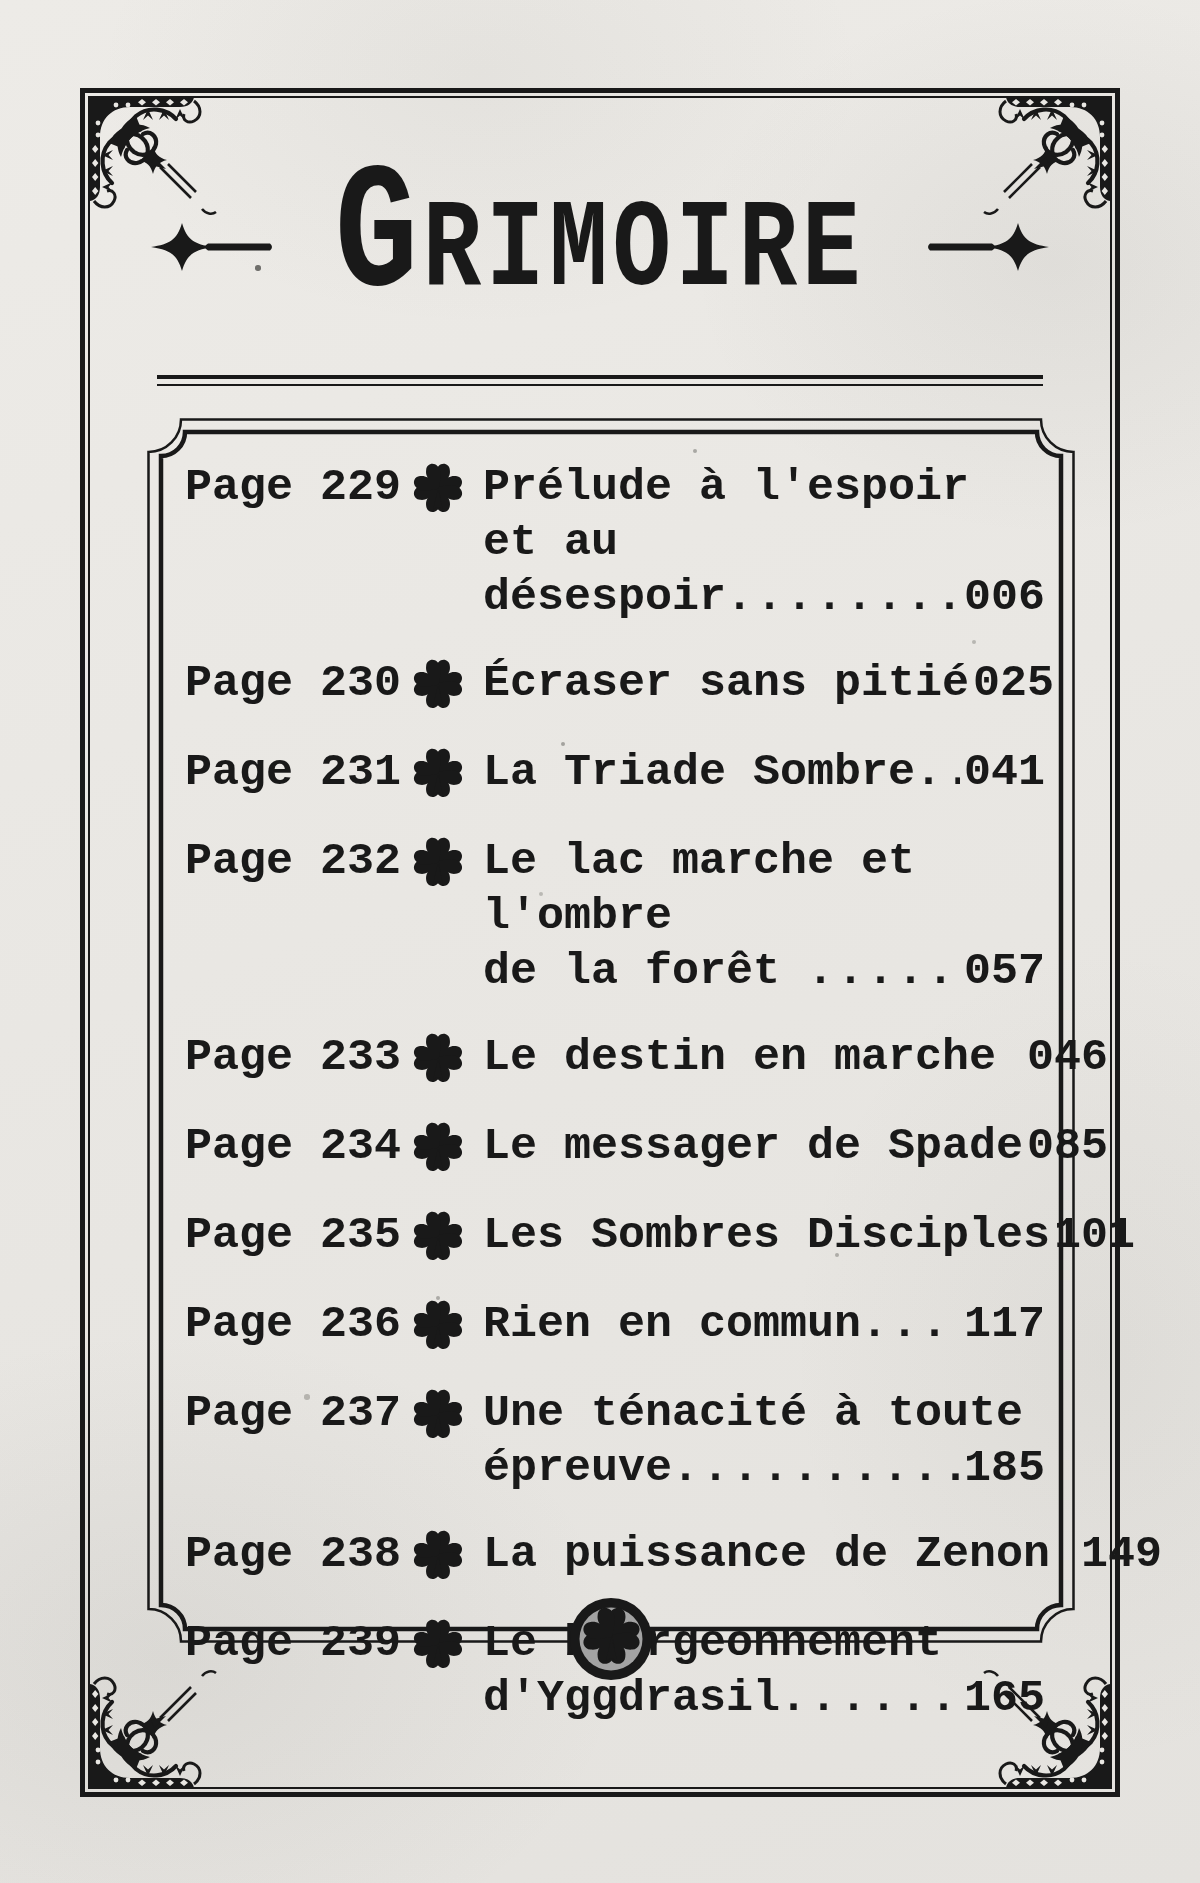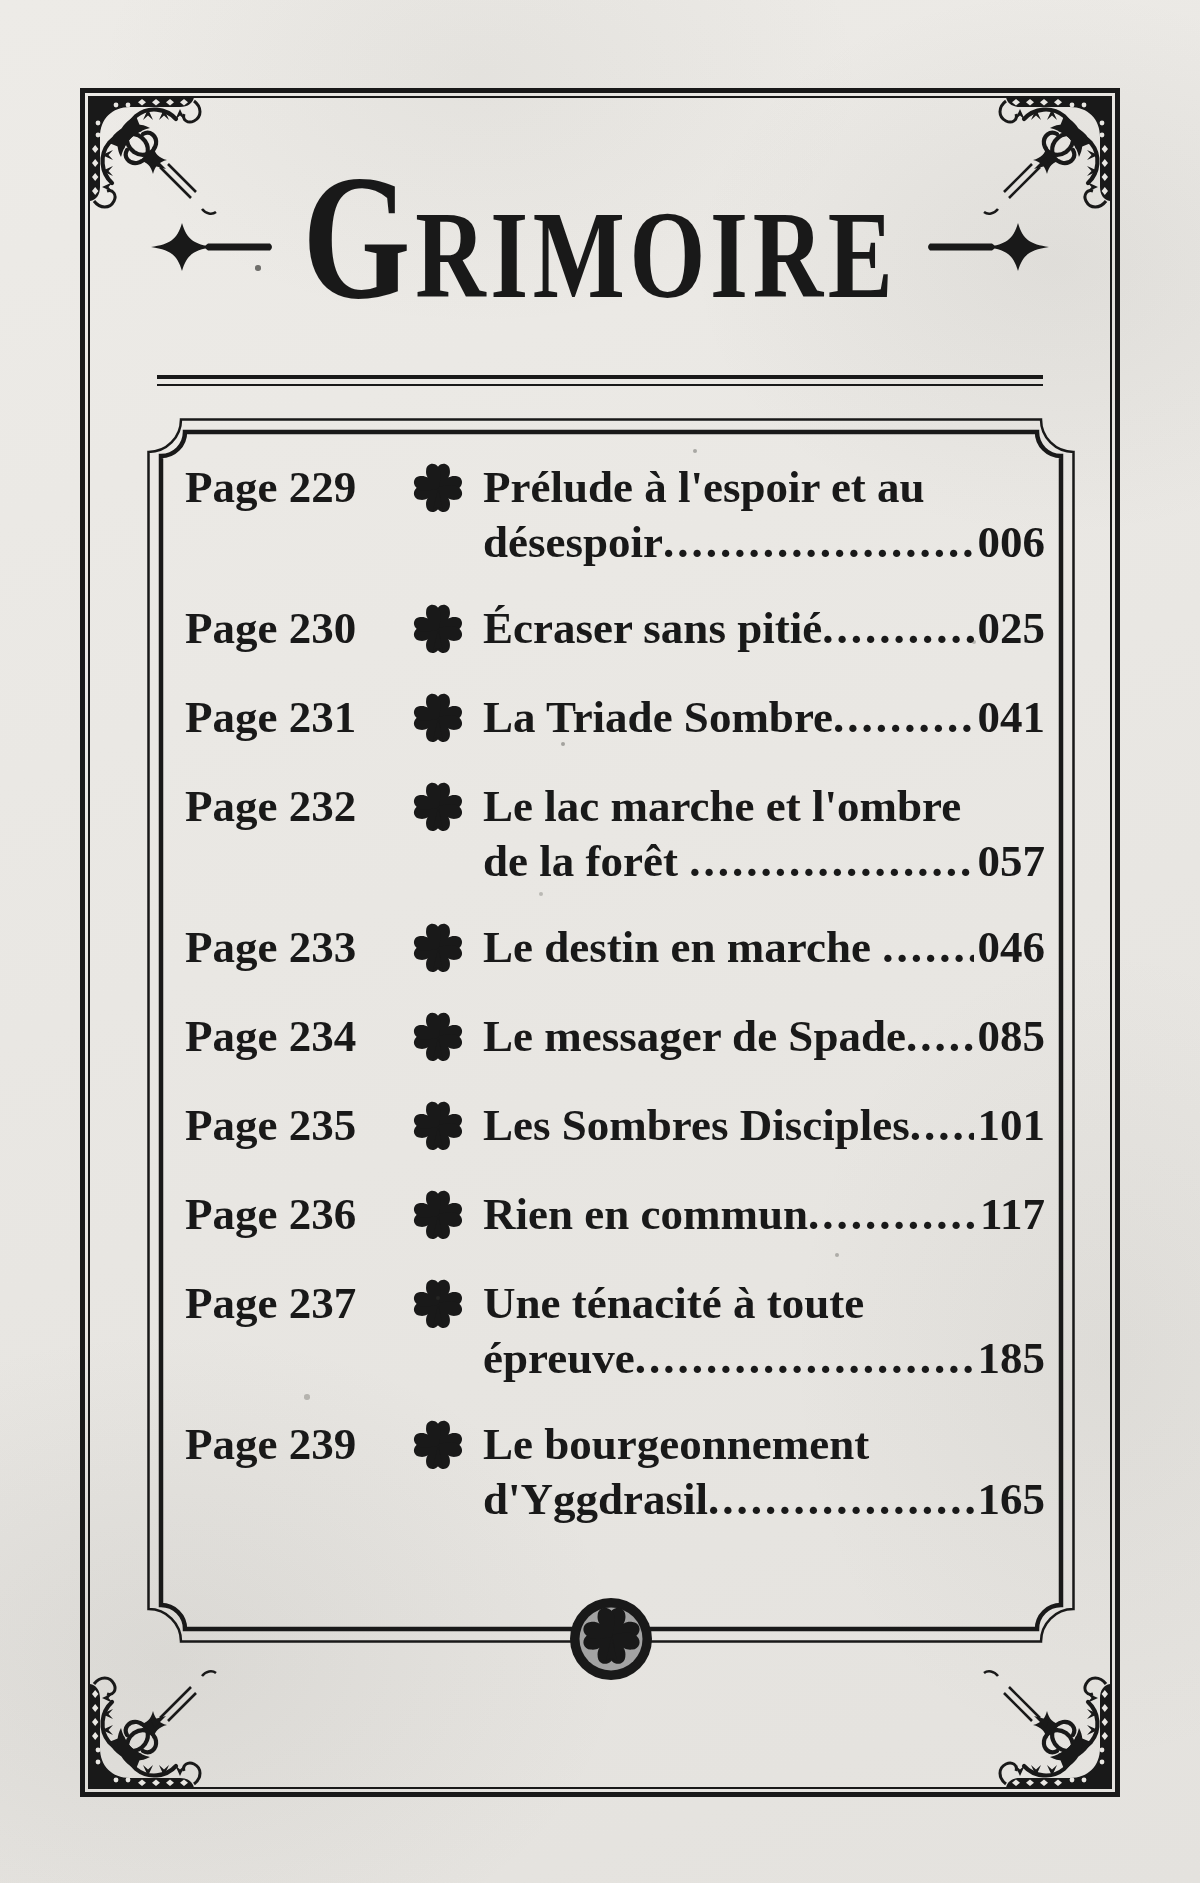--- a/index.html
+++ b/index.html
@@ -1,18 +1,18 @@
 <!DOCTYPE html>
 <html><head>
 <meta charset="utf-8">
 <style>
   html,body { margin:0; padding:0; background:#555; }
   .page {
     position:relative; width:1200px; height:1883px; margin:0 auto;
-    font-family:Liberation Serif, serif;
+    font-family:Liberation Mono, monospace;
     color:#191919; overflow:hidden;
     background:
       radial-gradient(ellipse 700px 500px at 14% 88%, rgba(110,110,104,0.10), transparent 65%),
       radial-gradient(ellipse 560px 420px at 88% 14%, rgba(110,110,104,0.09), transparent 65%),
       radial-gradient(ellipse 520px 680px at 92% 72%, rgba(120,120,112,0.08), transparent 60%),
       radial-gradient(ellipse 640px 420px at 40% 4%, rgba(120,120,112,0.07), transparent 60%),
       linear-gradient(160deg,#edebe7 0%, #e9e7e3 45%, #e4e2de 100%);
   }
   
   .border-outer {
@@ -294,20 +294,33 @@
       <div class="etitle">
         <div>Une ténacité à toute</div>
         <div class="leader">
           <span class="ltext">épreuve</span>
           <span class="dots"></span>
           <span class="num">185</span>
         </div>
       </div>
     </div>
 
+    <div class="entry">
+      <span class="plabel">Page 238</span>
+      <svg class="clover" viewBox="0 0 100 100">
+          <use href="#cloverg"></use>
+        </svg>
+      <div class="etitle">
+        <div class="leader">
+          <span class="ltext">La puissance de Zenon&nbsp;</span>
+          <span class="dots"></span>
+          <span class="num">149</span>
+        </div>
+      </div>
+    </div>
 
     <div class="entry">
       <span class="plabel">Page 239</span>
       <svg class="clover" viewBox="0 0 100 100">
           <use href="#cloverg"></use>
         </svg>
       <div class="etitle">
         <div>Le bourgeonnement</div>
         <div class="leader">
           <span class="ltext">d'Yggdrasil</span>

